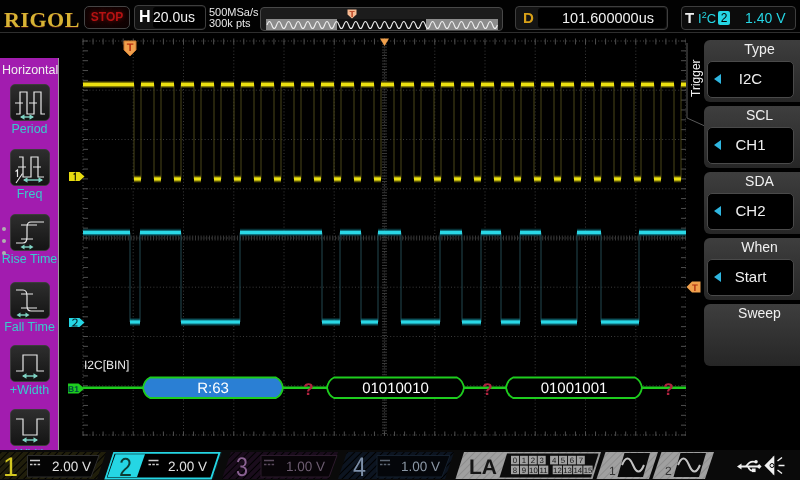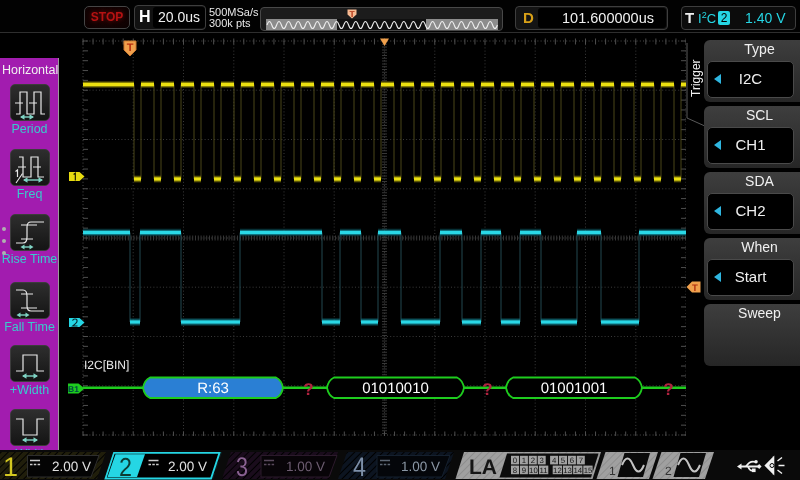--- a/index.html
+++ b/index.html
@@ -16,21 +16,21 @@
   text-shadow:0 1px 0 #401010; }
 #stopbtn { position:absolute; left:84px; top:6px; width:46px; height:23px;
   background:radial-gradient(ellipse at 50% 45%, #200404 0%, #120202 60%, #0a0000 100%);
   border:1.5px solid #454545; border-radius:5px; color:#b61212; font-weight:bold;
   font-size:12px; text-align:center; line-height:21px;
   text-shadow:0 0 4px #6a0c0c; }
 #hbox { position:absolute; left:134px; top:5px; width:72px; height:25px;
   background:#111; border:1px solid #3e3e3e; border-radius:4px; }
 #hletter { position:absolute; left:4px; top:2px; color:#fff; font-weight:bold; font-size:16px; }
 #hval { position:absolute; left:18px; top:1px; width:52px; height:21px; background:#000;
-  border-radius:3px; color:#f0f0f0; font-size:14px; text-align:center; line-height:21px; }
+  border-radius:3px; color:#f0f0f0; font-size:14px; text-align:left; line-height:21px; }
 #srate { position:absolute; left:209px; top:7px; color:#e8e8e8; font-size:11px; line-height:11px; }
 #strip { position:absolute; left:260px; top:7px; width:243px; height:24px;
   background:#1c1c1c; border:1px solid #484848; border-radius:4px; }
 #stripband { position:absolute; left:5px; top:11px; width:232px; height:11px; background:#8c8c8c; }
 #stripwin { position:absolute; left:76px; top:11px; width:89px; height:11px; background:#101010; }
 #dbox { position:absolute; left:515px; top:6px; width:153px; height:24px;
   background:#141414; border:1px solid #3e3e3e; border-radius:4px; }
 #dletter { position:absolute; left:7px; top:2px; color:#d8a018; font-weight:bold; font-size:15px; }
 #dval { position:absolute; left:22px; top:1px; width:128px; height:20px; background:#000;
   border-radius:3px; color:#f0f0f0; font-size:14.5px; text-align:center; line-height:20px;padding-left:12px; }
@@ -122,20 +122,21 @@
 <path d="M73.6,174.5 L75.3,173.2 V180.4" stroke="#101000" stroke-width="1.1" fill="none"></path>
 <path d="M69,318 H79.5 L84.5,322.5 L79.5,327 H69 Z" fill="#25d6e4"></path>
 <path d="M72.6,320.7 Q72.9,319 75,319 Q77.1,319 77.1,320.9 Q77.1,322.2 75.5,323.6 L72.7,326 H77.5" stroke="#06282c" stroke-width="1.1" fill="none"></path>
 <path d="M68,383.5 H78.5 L84.5,388.5 L78.5,393.5 H68 Z" fill="#1ecc1e"></path>
 <text x="73.5" y="392" fill="#044" font-size="8.5" font-weight="bold" text-anchor="middle">B1</text>
 <path d="M124,41 H136 V50 L130,56 L124,50 Z" fill="#f0a04c" stroke="#c87830" stroke-width="1"></path>
 <text x="130" y="51" fill="#b83010" font-size="11" font-weight="bold" text-anchor="middle">T</text>
 <path d="M380,38.5 H389 L384.5,46 Z" fill="#f0a04c"></path>
 </svg>
 <div id="topbar">
+<div id="logo">RIGOL</div>
 <div id="stopbtn">STOP</div>
 <div id="hbox">
         <span id="hletter">H</span>
         <span id="hval">20.0us</span>
       </div>
 <div id="srate">500MSa/s<br>300k pts</div>
 <div id="strip">
   <div id="stripband"></div>
   <div id="stripwin"></div>
   <svg width="232" height="12" viewBox="0 0 232 12" style="position:absolute;left:5px;top:10.5px">

